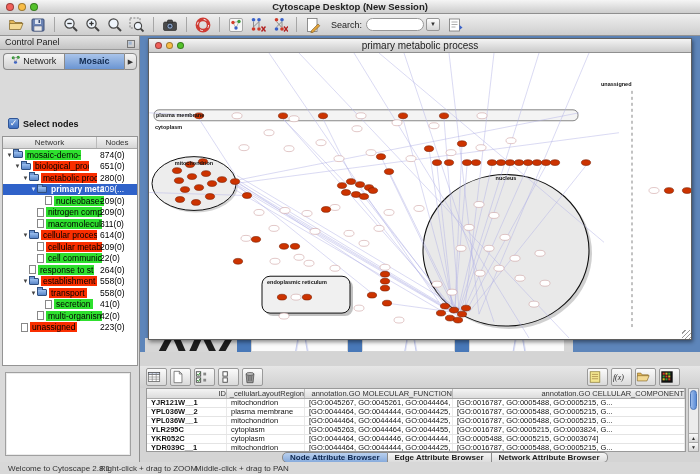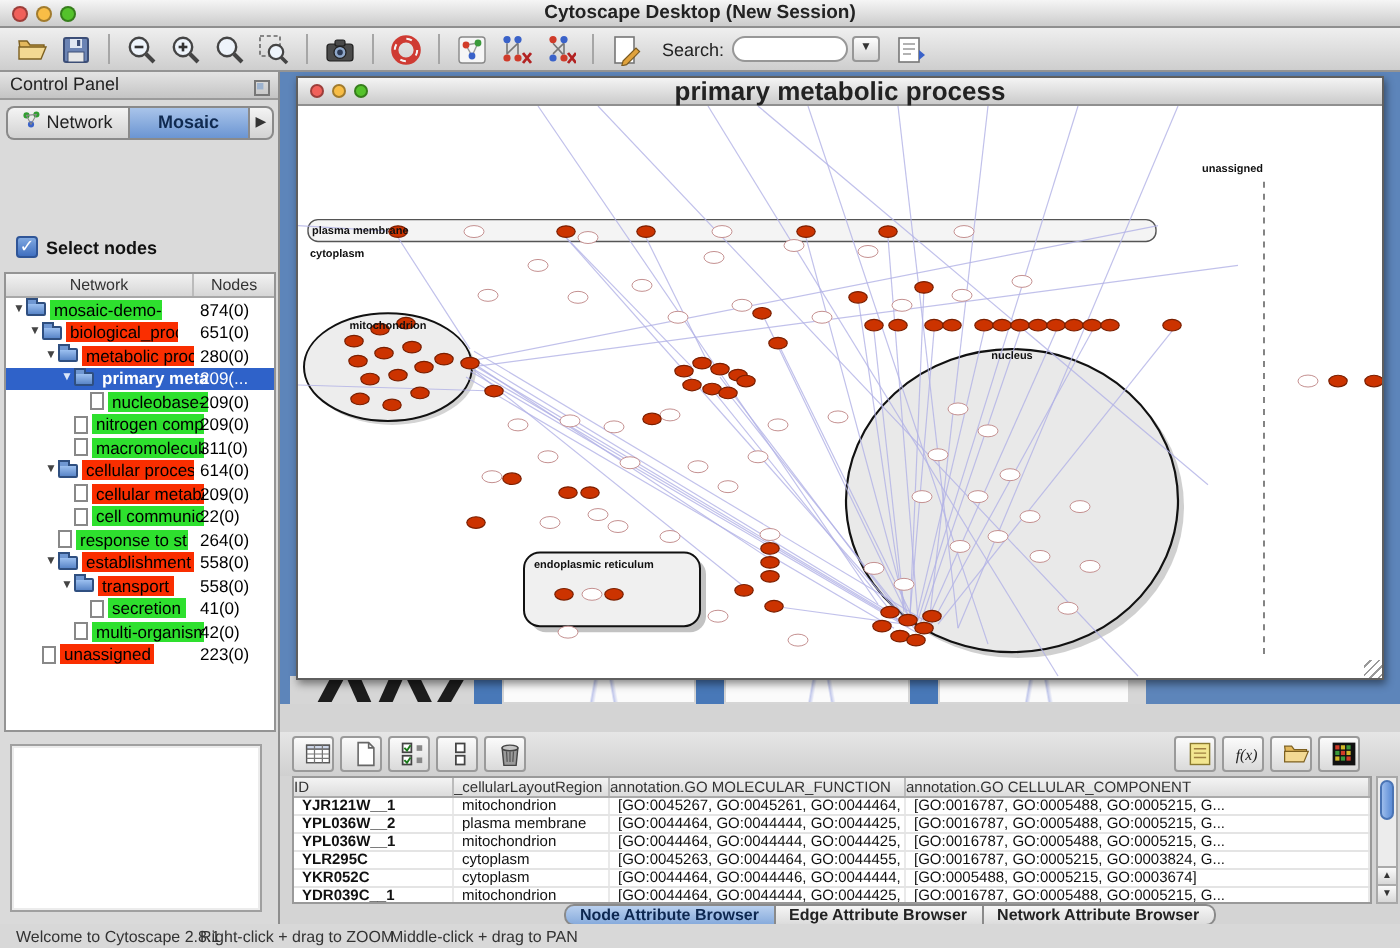--- a/index.html
+++ b/index.html
@@ -76,27 +76,27 @@
 #net-window{position:absolute;left:8px;top:2px;width:544px;height:302px;background:#fff;border:1px solid #5f5f5f;box-shadow:1px 2px 4px rgba(0,0,0,.45)}
 #net-titlebar{height:14px;background:linear-gradient(#f4f4f4,#cbcbcb);border-bottom:1px solid #8f8f8f;position:relative}
 #net-canvas{position:absolute;left:0;top:14px;width:542px;height:286px;background:#fff;overflow:hidden}
 #graph{width:542px;height:286px;display:block}
 .grip{position:absolute;right:0;bottom:0;width:9px;height:9px;
   background:repeating-linear-gradient(135deg,transparent 0 2px,#9a9a9a 2px 3px)}
 
 #data-panel{position:absolute;left:140px;top:352px;width:560px;height:110px;background:#d4d4d4}
 #dp-toolbar{position:absolute;left:0;top:14px;width:560px;height:22px;background:linear-gradient(#e6e6e6,#d0d0d0);display:flex;align-items:center;padding-left:6px}
 .dbtn{width:21px;height:18px;border:1px solid #9a9a9a;border-radius:2px;background:linear-gradient(#fbfbfb,#dadada);
-  margin-right:3px;display:flex;align-items:center;justify-content:flex-end}
+  margin-right:3px;display:flex;align-items:center;justify-content:flex-start}
 .dbtn svg{width:14px;height:14px}
 #dp-right-icons{position:absolute;right:17px;top:2px;display:flex}
 #dtable{position:absolute;left:6px;top:36px;width:540px;height:64px;background:#fff;border:1px solid #999;overflow:hidden}
 .dhead{display:grid;grid-template-columns:80px 78px 148px auto;height:10px;
   background:linear-gradient(#f4f4f4,#dcdcdc);border-bottom:1px solid #aaa;font-size:7.5px;color:#333}
-.dhead div{text-align:left;line-height:9px;border-right:1px solid #bbb;overflow:hidden;white-space:nowrap}
+.dhead div{text-align:right;line-height:9px;border-right:1px solid #bbb;overflow:hidden;white-space:nowrap}
 .drow{display:grid;grid-template-columns:80px 78px 148px auto;height:9px;font-size:7.5px;border-bottom:1px solid #e4e4e4}
 .drow div{padding-left:4px;line-height:8.5px;border-right:1px solid #e9e9e9;overflow:hidden;white-space:nowrap;color:#111}
 .drow .c-id{font-weight:bold}
 #vscroll{position:absolute;left:548px;top:36px;width:11px;height:64px;background:#ececec;border:1px solid #a8a8a8}
 #vthumb{position:absolute;left:1px;top:1px;width:7px;height:20px;border-radius:4px;background:linear-gradient(90deg,#9dbdec,#5b8cd6);border:1px solid #4a74b4}
 .varrow{position:absolute;left:0;width:9px;height:9px;background:linear-gradient(#fafafa,#d8d8d8);border-top:1px solid #aaa;
   font-size:5px;text-align:center;line-height:9px;color:#333}
 #dp-tabs{position:absolute;left:142px;top:100px;display:flex;height:11px}
 .dtab{border:1px solid #8a8a8a;border-left:none;background:linear-gradient(#f6f6f6,#dcdcdc);
   font-size:8px;font-weight:bold;line-height:10px;padding:0 7px;color:#222;white-space:nowrap}
@@ -399,21 +399,21 @@
     <div class="sliver" style="left:315px"></div>
     <div class="wstrip" style="left:330px;width:94px"></div>
 
     <div id="net-window">
       <div id="net-titlebar">
         <div class="lights" style="top:3px">
           <div class="light sm l-red"></div>
           <div class="light sm l-yellow"></div>
           <div class="light sm l-green"></div>
         </div>
-        <div class="title-text" style="font-weight:bold;font-size:13px">primary metabolic process</div>
+        <div class="title-text" style="font-weight:normal;font-size:10px">primary metabolic process</div>
       </div>
       <div id="net-canvas">
         <svg id="graph" xmlns="http://www.w3.org/2000/svg" viewBox="0 0 542 287" preserveAspectRatio="none">
             <rect x="5" y="57" width="424" height="11" rx="5" fill="#f4f4f4" stroke="#555" stroke-width=".7"></rect>
             <ellipse cx="360" cy="201" rx="83" ry="76" fill="#aaaaaa" opacity=".55"></ellipse>
             <ellipse cx="357" cy="198" rx="83" ry="76" fill="#e9e9e9" stroke="#111" stroke-width="1.1"></ellipse>
             <ellipse cx="47" cy="133" rx="42" ry="27" fill="#aaaaaa" opacity=".5"></ellipse>
             <ellipse cx="45" cy="131" rx="42" ry="27" fill="#ededed" stroke="#111" stroke-width="1"></ellipse>
             <line x1="86" y1="126" x2="296" y2="254" stroke="#b2b2e6" stroke-width=".6" opacity=".8"></line>
             <line x1="86" y1="129" x2="301" y2="258" stroke="#b2b2e6" stroke-width=".6" opacity=".8"></line>

